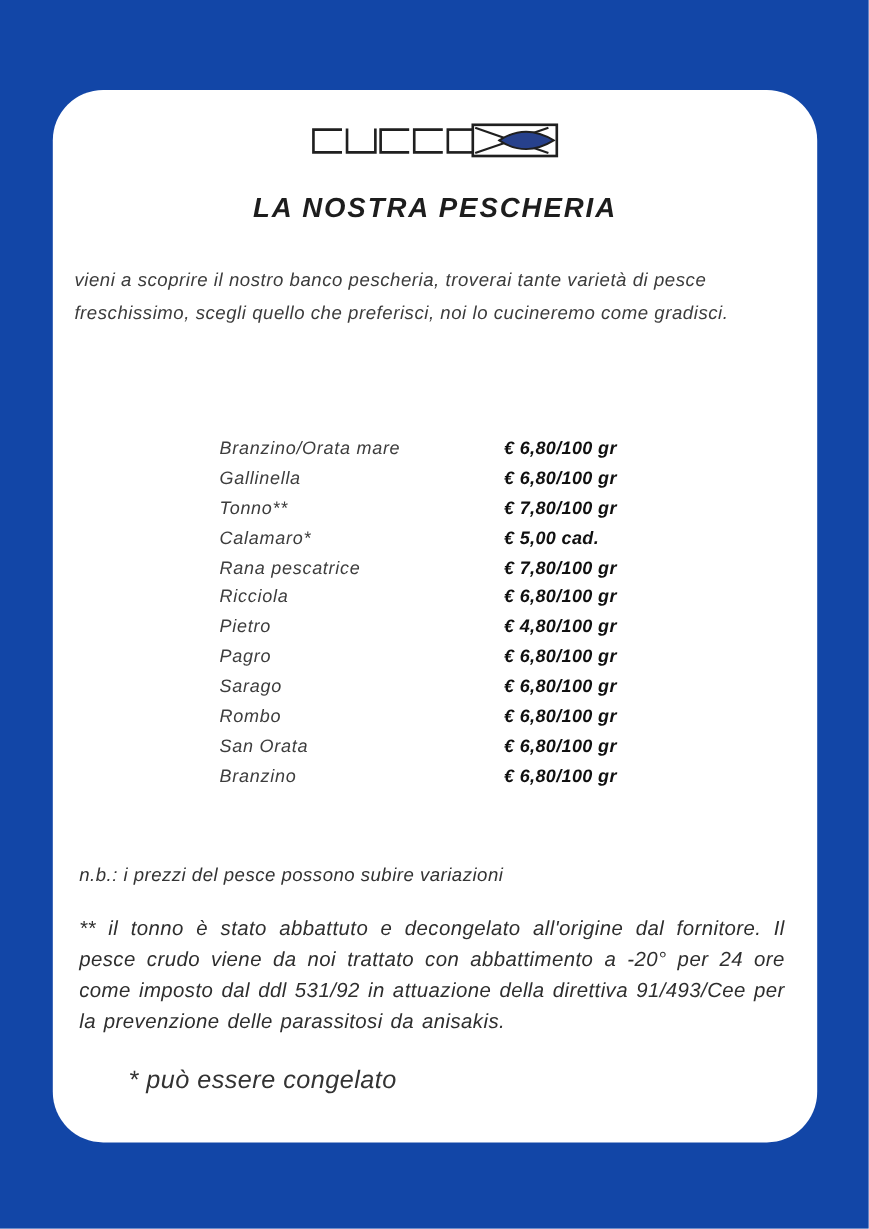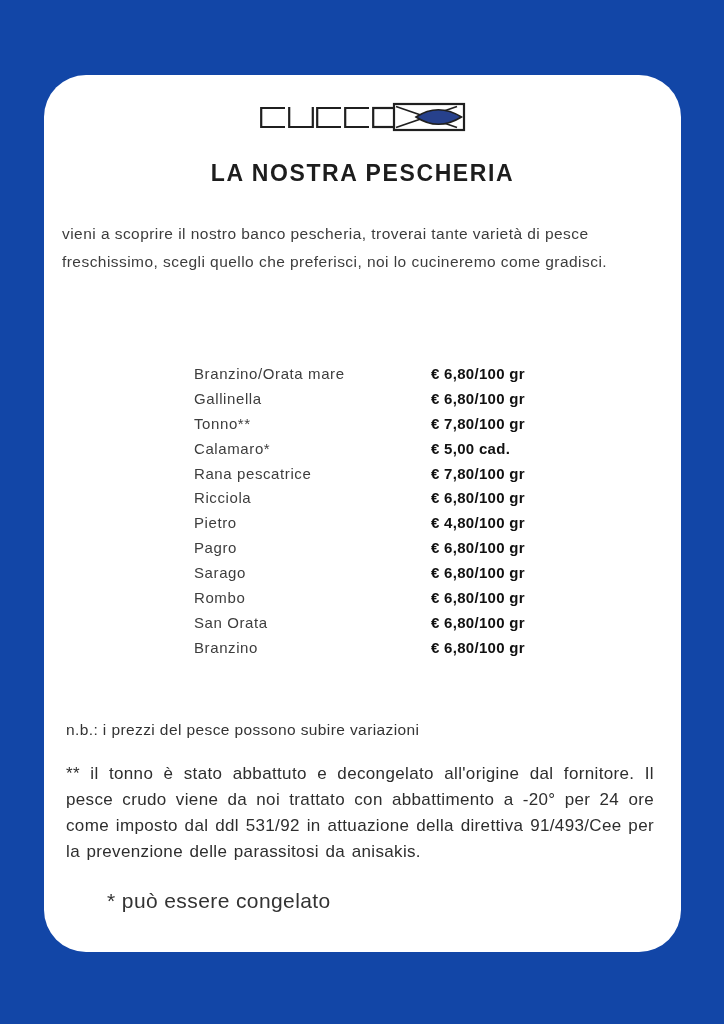--- a/index.html
+++ b/index.html
@@ -12,20 +12,21 @@
   * { margin: 0; padding: 0; box-sizing: border-box; }
   html, body {
     width: 724px; height: 1024px;
     font-family: "Liberation Sans", sans-serif;
     overflow: hidden;
   }
   .page {
     position: relative;
     width: 724px; height: 1024px;
     background: var(--bg-blue);
+    font-style: italic;
   }
   .card {
     position: absolute;
     left: 44px; top: 75px;
     width: 637px; height: 877px;
     background: #ffffff;
     border-radius: 42px;
   }
   .logo {
     position: absolute;
@@ -55,21 +56,20 @@
   .price-list {
     position: absolute;
     top: 286px; left: 139px;
     width: 420px;
   }
   .price-row {
     display: flex;
     align-items: center;
     height: 24.9px;
     font-size: 15px;
-    margin-left: 11px;
   }
   .item-name {
     width: 237px;
     color: #3d3d3d;
     letter-spacing: 0.6px;
   }
   .item-price {
     font-weight: 700;
     color: var(--price-black);
     letter-spacing: 0.3px;

